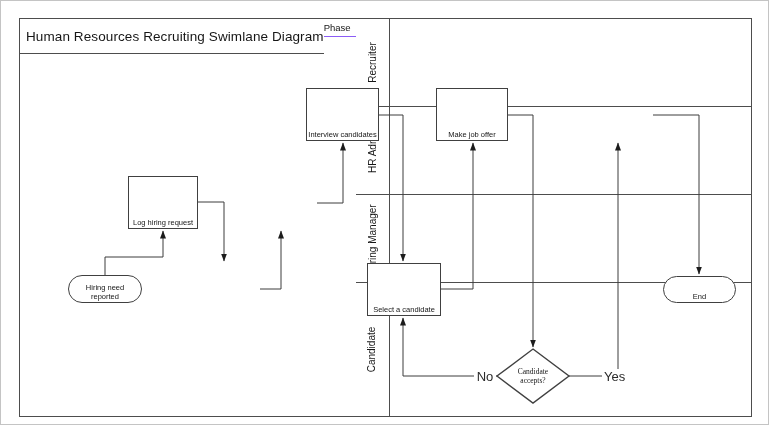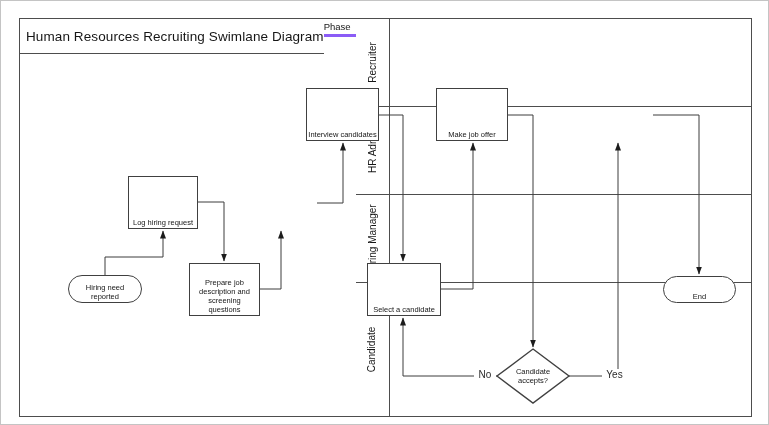--- a/index.html
+++ b/index.html
@@ -12,21 +12,21 @@
     position:absolute; left:18px; top:17px; width:733px; height:399px;
     border:1px solid #4d4d4d; box-sizing:border-box;
     display:flex; background:#fff;
   }
   .title-bar {
     height:35px; border-bottom:1px solid #4d4d4d; box-sizing:border-box;
     display:flex; align-items:center; padding-left:6px;
     font-size:13.5px; letter-spacing:0.1px;
   }
   .phase-bar {
-    height:18px; border-bottom:3px solid #8b5cf6; box-sizing:border-box;
+    height:18px; border-bottom:1px solid #8b5cf6; box-sizing:border-box;
     display:flex; align-items:center; justify-content:flex-end;
     padding-right:5px; font-size:9.5px;
   }
   .lanes { flex:1; display:flex; flex-direction:column; }
   .lane { display:flex; box-sizing:content-box; }
   .lane + .lane { border-top:1px solid #4d4d4d; }
   .lane-1 { height:87px; } .lane-2 { height:87px; } .lane-3 { height:87px; }
   .lane-4 { flex:1; }
   .lane-label {
     width:34px; border-right:1px solid #4d4d4d; box-sizing:border-box;
@@ -42,23 +42,23 @@
     text-align:center; font-size:7.5px; line-height:1.2; color:#161616;
     padding:1px 2px; z-index:3;
   }
   .terminator { border-radius:14px; padding:1px 6px; }
   .nowrap { white-space:nowrap; }
   .decision-text {
     position:absolute; left:496px; top:348px; width:72px; height:54px;
     display:flex; align-items:center; justify-content:center; text-align:center;
     font-size:7.5px; line-height:1.25; z-index:4; color:#161616;
   }
-  .decision-text span { display:block; width:50px; }
+  .decision-text span { display:block; width:50px;font-family:Liberation Serif, serif; }
   .branch-label {
-    position:absolute; z-index:4; font-size:10px; background:#ffffff;
+    position:absolute; z-index:4; font-size:13px; background:#ffffff;
     padding:0 2px; color:#2b2b2b; text-align:center;
   }
   .no-label  { left:473px; top:368px; width:18px; }
   .yes-label { left:582px; top:368px; width:21px;margin-left:19px; }
   svg.wires { position:absolute; left:0; top:0; z-index:2; }
 </style>
 </head>
 <body>
 
 <div class="page">
@@ -120,23 +120,20 @@
   </div>
 
   <div class="shape terminator" style="left:67px; top:274px; width:74px; height:28px;">
     <span>Hiring need reported</span>
   </div>
 
   <div class="shape" style="left:127px; top:175px; width:70px; height:53px;">
     <span class="nowrap">Log hiring request</span>
   </div>
 
-  <div class="shape" style="left:188px; top:262px; width:71px; height:53px;">
-    <span>Prepare job description and screening questions</span>
-  </div>
 
 
   <div class="shape" style="left:305px; top:87px; width:73px; height:53px;">
     <span class="nowrap">Interview candidates</span>
   </div>
 
   <div class="shape" style="left:366px; top:262px; width:74px; height:53px;">
     <span class="nowrap">Select a candidate</span>
   </div>
 

